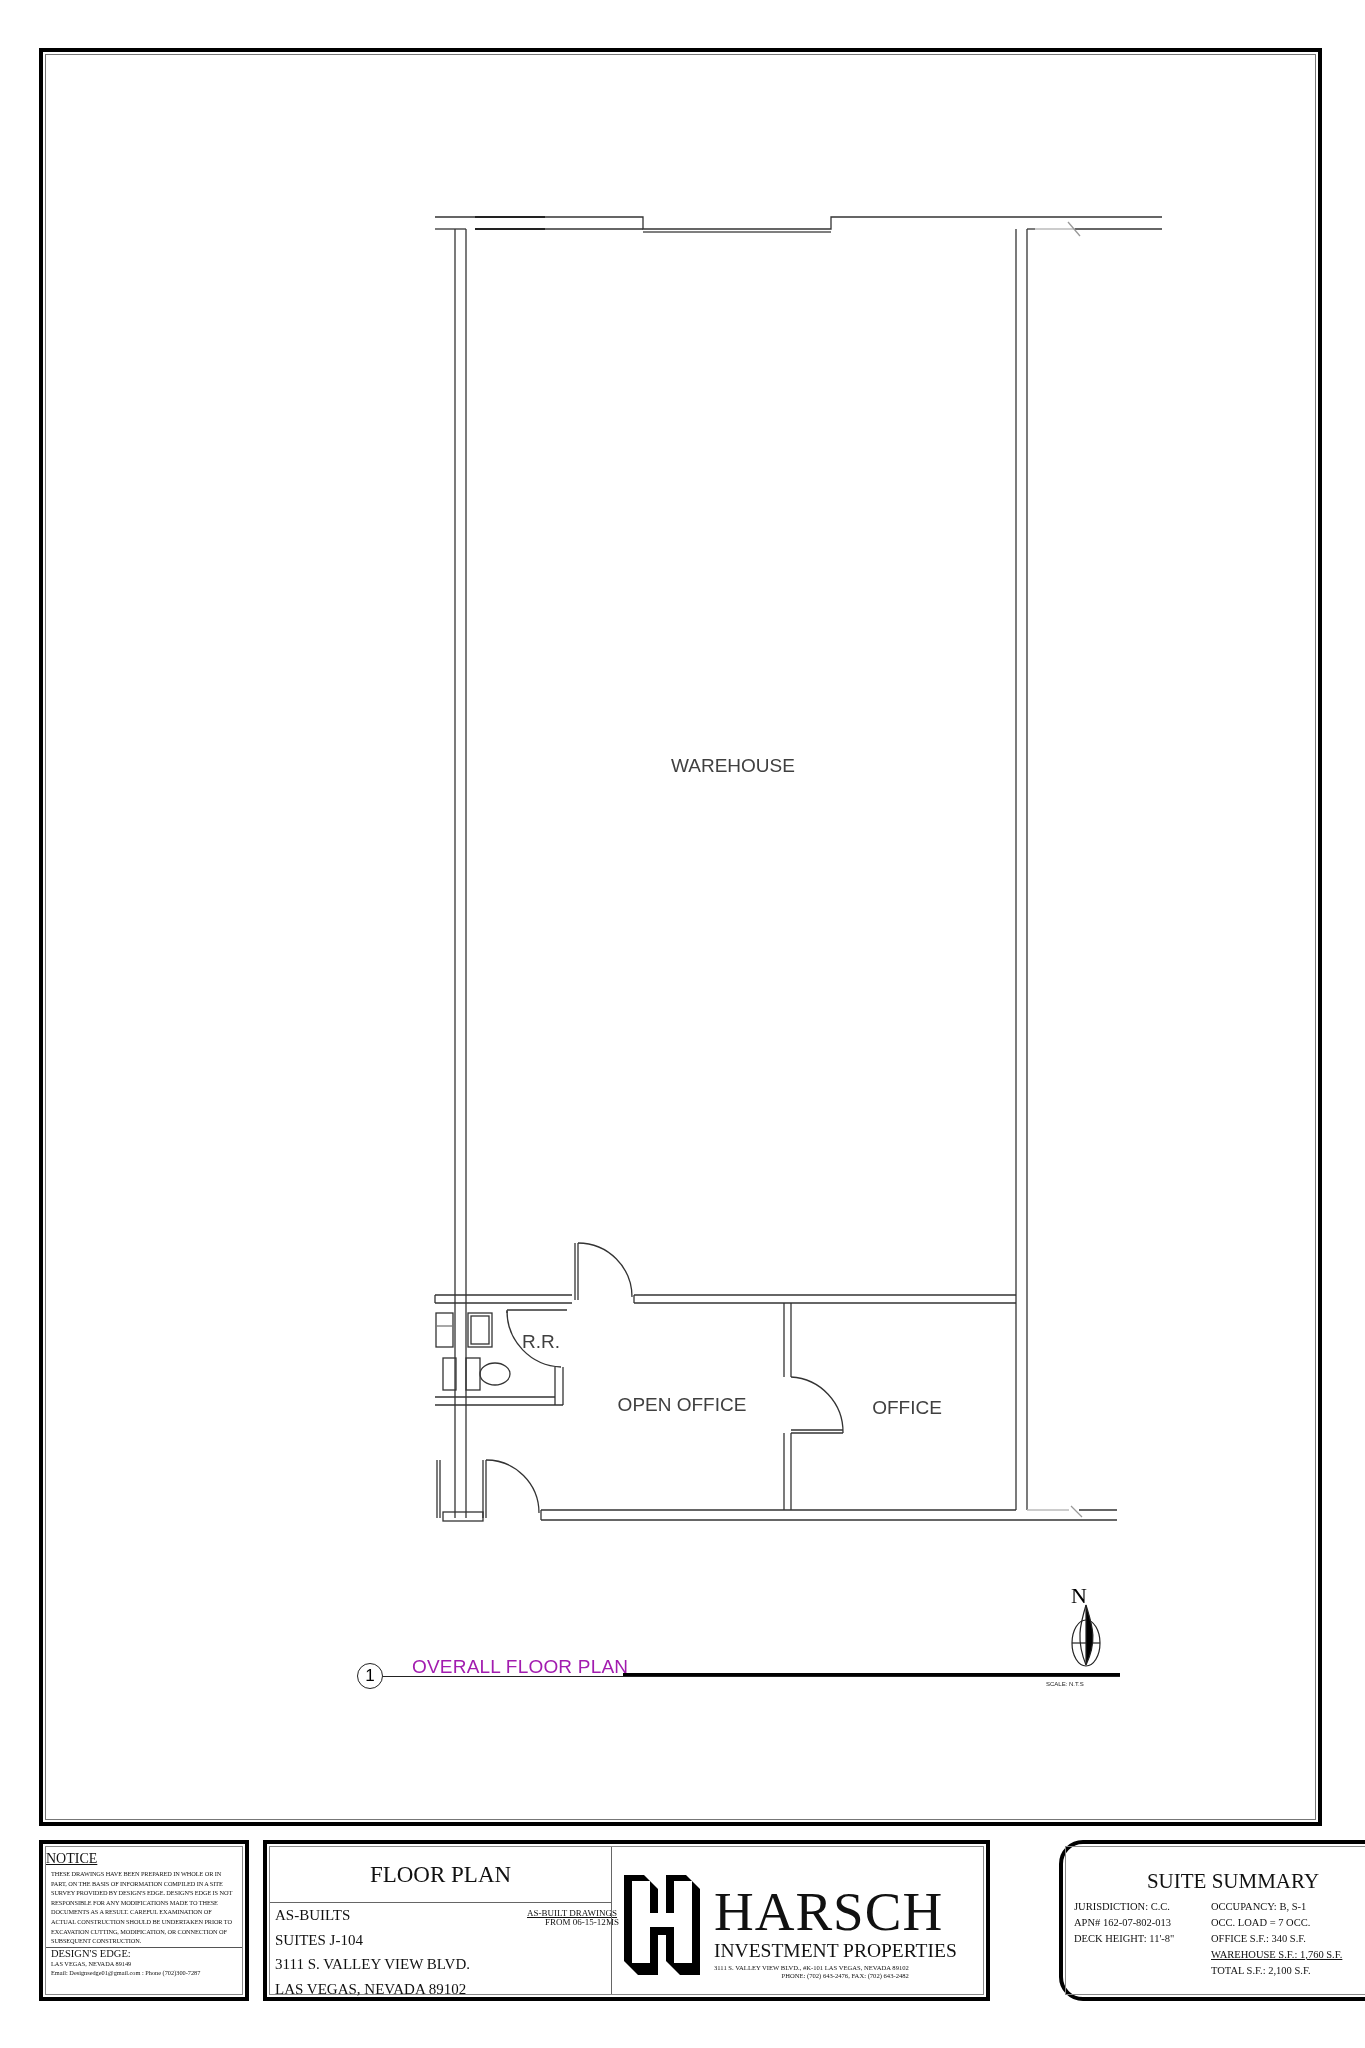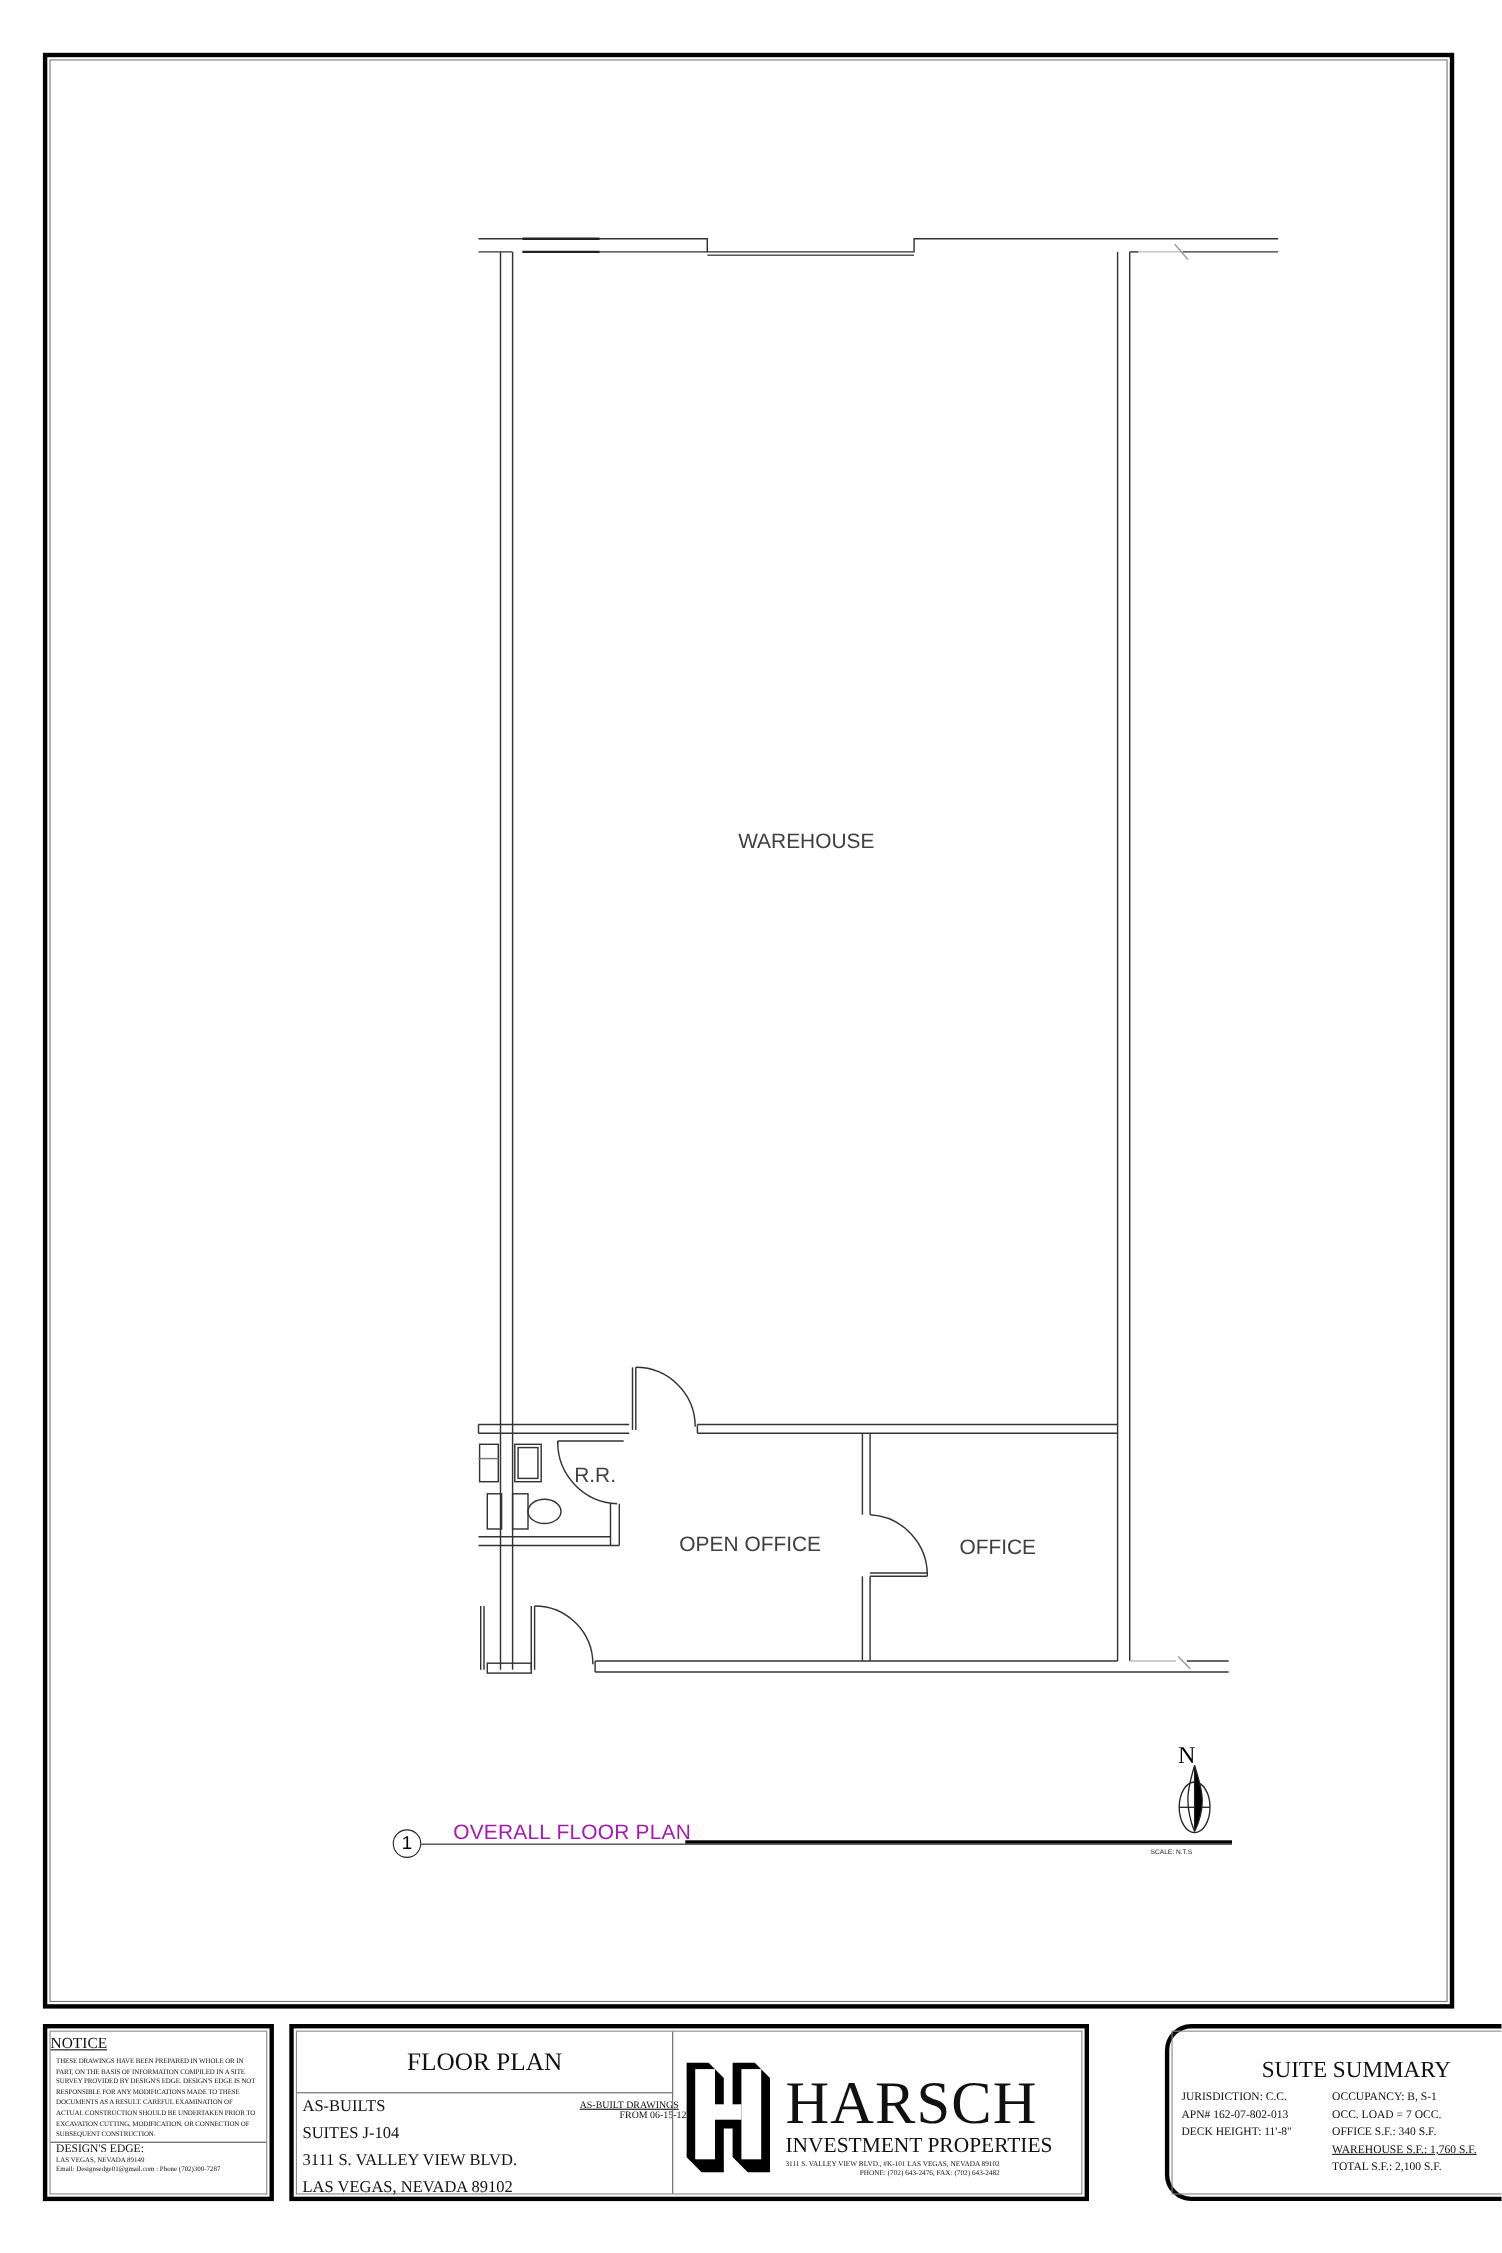--- a/index.html
+++ b/index.html
@@ -50,21 +50,21 @@
   .notice-sep { border-top: 1px solid #555; margin: 1px 0 0 0; }
   .notice-company { font-size: 10.5px; padding: 0 5px; line-height: 11px; }
   .notice-small { font-size: 6.3px; padding: 0 5px; line-height: 9px; }
   
   .fpb { left: 263px; width: 727px; }
   .fpb-title-row { position: absolute; left: 0; top: 0; width: 341px; height: 55px; border-bottom: 1px solid #666; text-align: center; font-size: 23px; line-height: 56px; }
   .fpb-left { position: absolute; left: 0; top: 56px; width: 341px; }
   .fpb-line { font-size: 15px; line-height: 24.5px; padding-left: 5px; }
   .fpb-note { position: absolute; left: 225px; top: 62px; font-size: 9px; line-height: 9px; width: 110px; margin-left: 32px; }
   .fpb-note .u { text-decoration: underline; display: block; }
-  .fpb-note .row { display: flex; justify-content: flex-end; }
+  .fpb-note .row { display: flex; justify-content: center; }
   .fpb-divider { position: absolute; left: 341px; top: 0; bottom: 0; width: 1px; background: #666; }
   .logo-area { position: absolute; left: 342px; top: 0; right: 0; bottom: 0; text-align: right; }
   .logo-mark { position: absolute; left: 12px; top: 28px; width: 84px; height: 100px; }
   .harsch { position: absolute; left: 102px; top: 37px; font-size: 55px; line-height: 55px; letter-spacing: 1px; }
   .harsch-sub { position: absolute; left: 102px; top: 94px; font-size: 19.5px; line-height: 20px; }
   .harsch-addr { position: absolute; left: 102px; top: 117px; font-size: 6.6px; line-height: 8px; }
   
   .summary { left: 1059px; width: 348px; border-radius: 24px; }
   .sum-title { text-align: center; font-size: 21px; margin-top: 22px; line-height: 24px; }
   .sum-cols { display: flex; padding: 6px 0 0 8px; }

